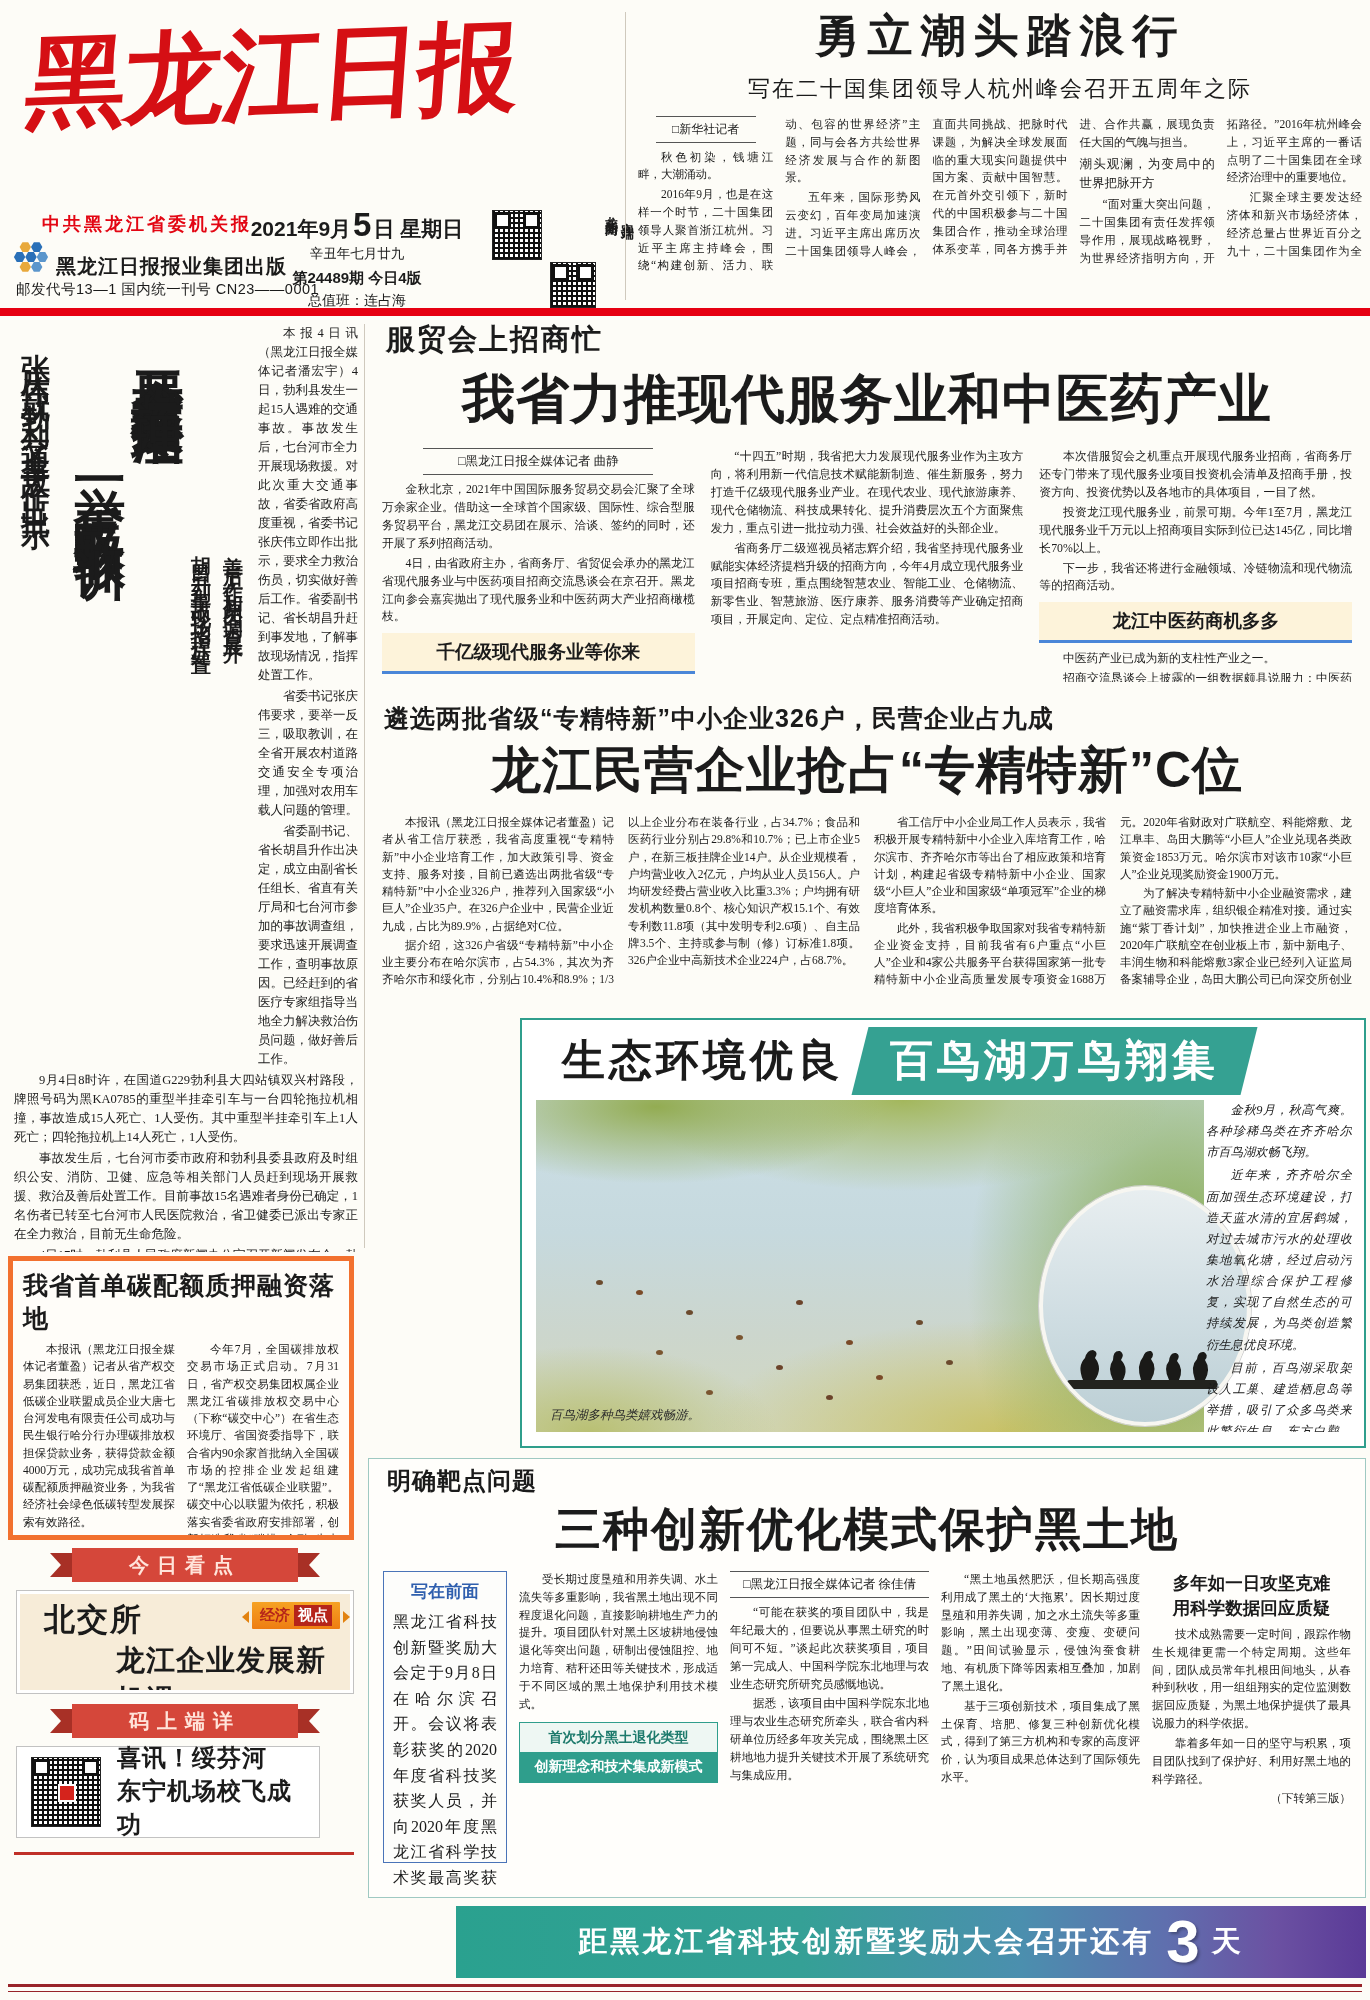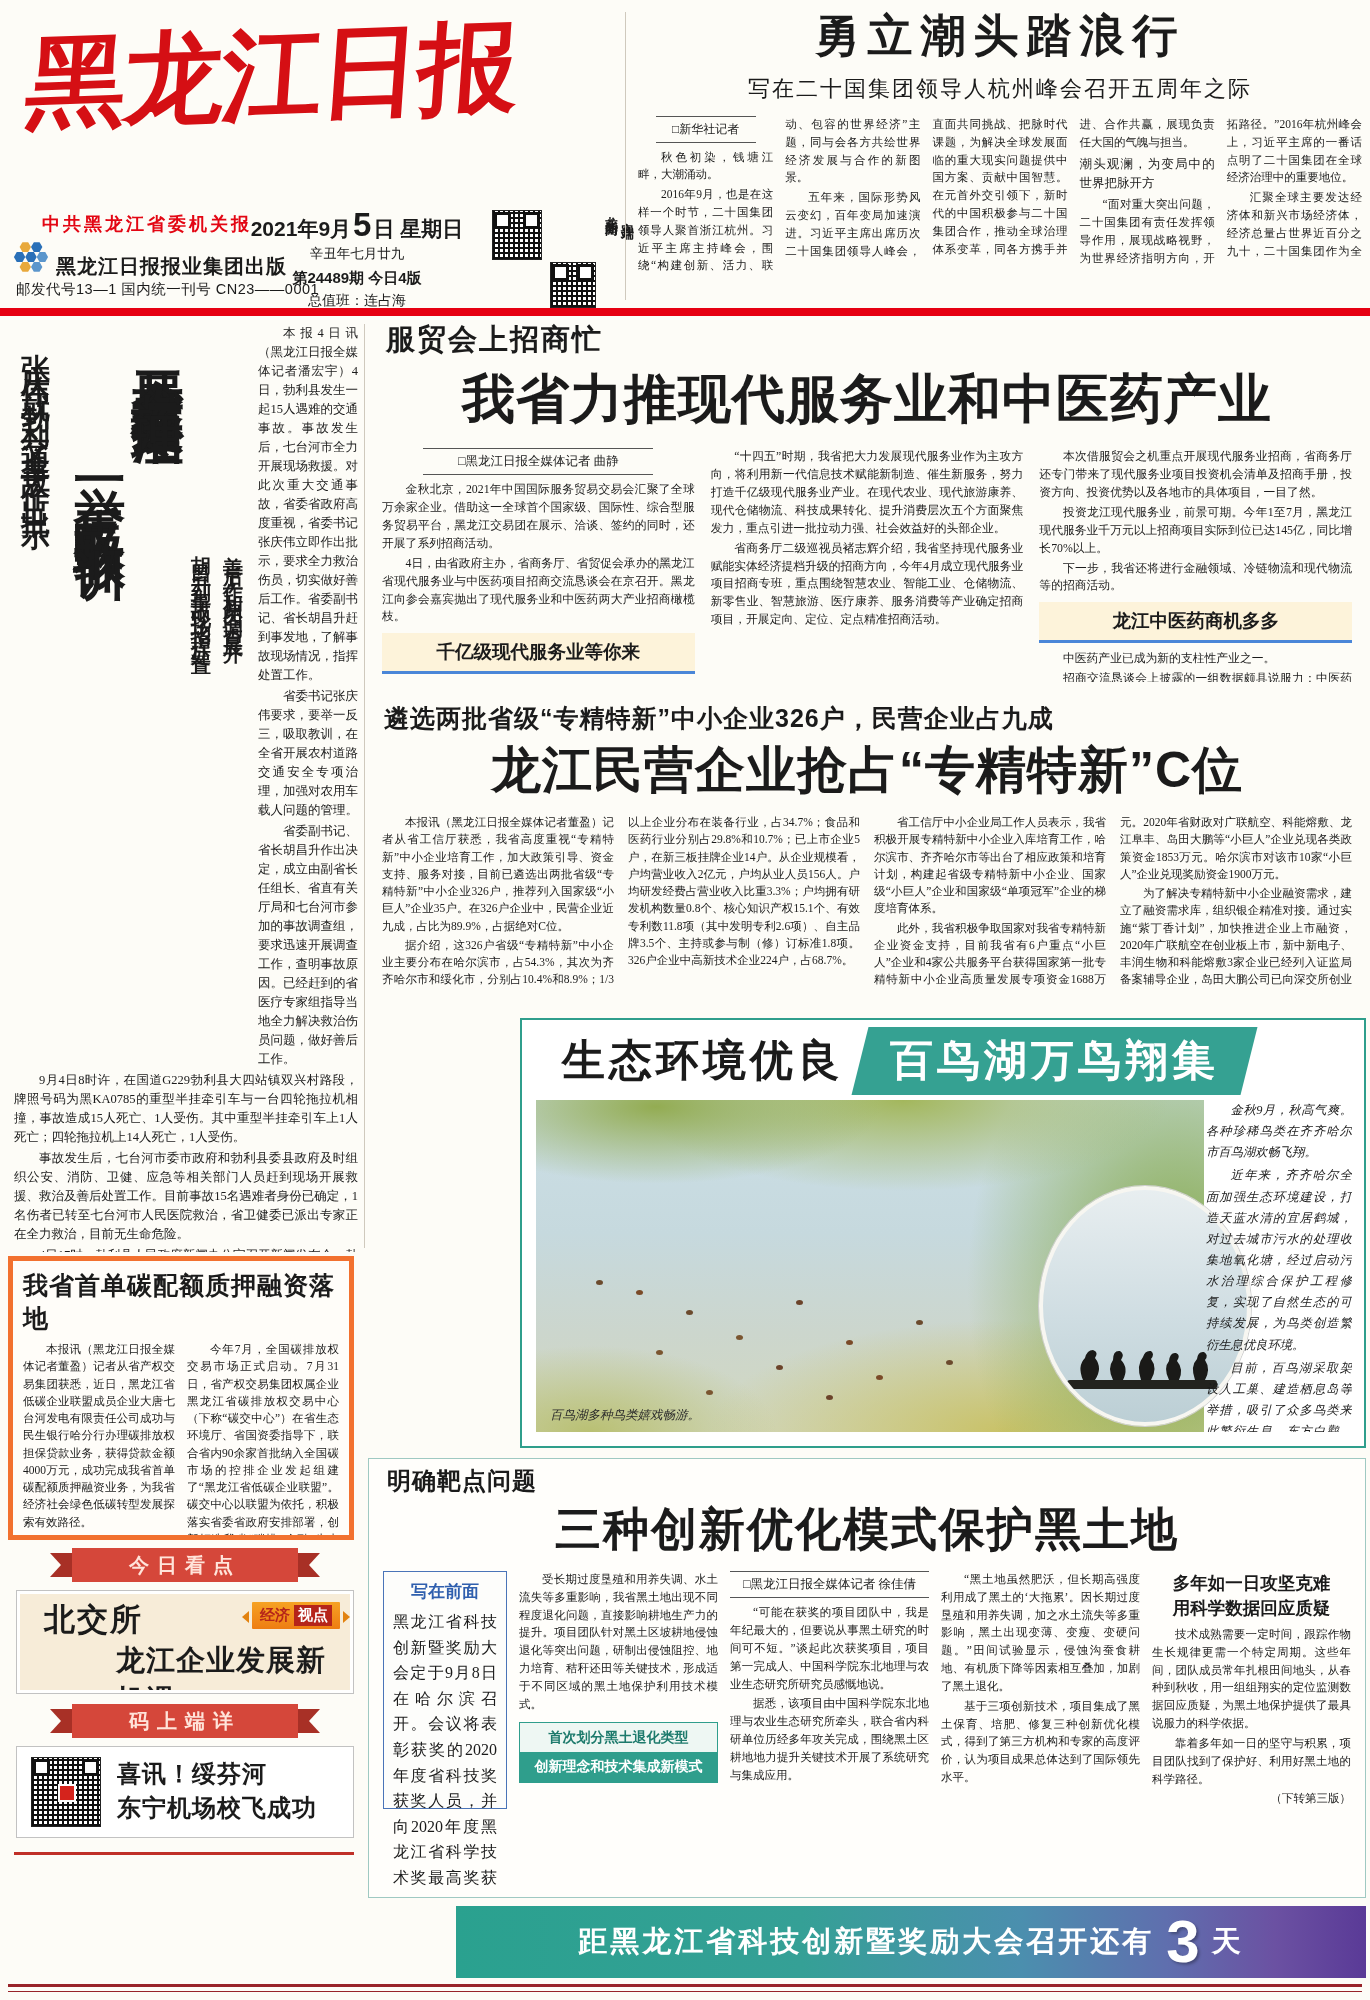--- a/index.html
+++ b/index.html
@@ -63,21 +63,21 @@
 .today-panel{left:16px;top:1590px;width:338px;height:104px;border:1px solid #c2c2c2;padding:3px;background:#fff;}
 .today-inner{background:#f7ecd8;height:100%;position:relative;padding:5px 10px;overflow:hidden;}
 .today-l1{font-size:31px;font-weight:900;margin-left:14px;letter-spacing:2px;}
 .today-l2{font-size:29px;font-weight:900;margin-left:86px;letter-spacing:1px;}
 .badge{position:absolute;right:10px;top:8px;background:linear-gradient(180deg,#f6a224,#ee7d12);border-radius:1px;padding:3px 8px;display:flex;gap:4px;align-items:center;font-weight:800;font-size:15px;}
 .badge::before,.badge::after{content:"";border-style:solid;position:absolute;top:9px;}
 .badge::before{left:-10px;border-width:6px 7px 6px 0;border-color:transparent #e2820f transparent transparent;}
 .badge::after{right:-10px;border-width:6px 0 6px 7px;border-color:transparent transparent transparent #e2820f;}
 .badge-a{color:#b5241a;}
 .badge-b{background:#b5241a;color:#fff;padding:1px 4px;}
-.scan-panel{left:16px;top:1746px;width:338px;height:92px;border:1px solid #c2c2c2;background:#fff;}
+.scan-panel{left:16px;top:1746px;width:304px;height:92px;border:1px solid #c2c2c2;background:#fff;}
 .scan-inner{display:flex;align-items:center;gap:16px;padding:8px 14px;height:100%;}
 .qr-big{width:70px;height:70px;flex:none;}
 .qr-logo{position:absolute;left:26px;top:26px;width:18px;height:18px;background:#d5231c;border:2px solid #fff;}
 .scan-text{font-size:24px;font-weight:700;line-height:1.4;letter-spacing:1px;}
 .left-rule{left:14px;top:1852px;width:340px;height:3px;background:#c03028;}
 
 .service{left:368px;top:320px;width:998px;height:380px;overflow:hidden;}
 .svc-kicker{font-size:29px;font-weight:800;margin-left:18px;letter-spacing:2px;}
 .svc-title{font-size:53px;font-weight:900;text-align:center;letter-spacing:1px;white-space:nowrap;margin-top:4px;}
 .svc-cols{display:flex;gap:16px;margin-top:12px;height:234px;overflow:hidden;padding:0 14px;}
@@ -107,21 +107,21 @@
 box-shadow:40px 10px 0 #7a4a28,90px 30px 0 #6b4a2d,140px 55px 0 #7a5530,200px 20px 0 #6b432a,250px 60px 0 #7a4a28,320px 40px 0 #6b4a2d,60px 70px 0 #7a5530,180px 85px 0 #6b432a,280px 95px 0 #7a4a28,350px 80px 0 #6b4a2d,110px 110px 0 #7a5530,230px 115px 0 #6b432a;}
 .caption{position:absolute;left:14px;bottom:8px;font-size:12.5px;font-style:italic;color:#2b2b2b;}
 .inset{position:absolute;left:505px;top:86px;width:212px;height:240px;border-radius:50%;border:4px solid #f7f6f1;box-shadow:0 0 0 1px #cfcfcf;overflow:hidden;background:linear-gradient(180deg,#e8eef0 0%,#cfdde2 55%,#bccfd5 100%);}
 .inset svg{position:absolute;left:0;bottom:18px;}
 .bird-side{position:absolute;right:0;top:0;width:146px;height:332px;font-size:12.3px;line-height:1.72;font-style:italic;overflow:hidden;}
 
 .soil{left:368px;top:1458px;width:998px;height:440px;border:1px solid #9fc9c2;background:#fffefb;padding:6px 0;overflow:hidden;}
 .soil-kicker{font-size:24px;font-weight:800;margin-left:18px;letter-spacing:1px;}
 .soil-title{font-size:46px;font-weight:900;text-align:center;margin-top:2px;letter-spacing:2px;}
 .soil-cols{display:flex;gap:12px;padding:0 14px;margin-top:10px;height:318px;overflow:hidden;}
-.preface{width:124px;flex:none;border:1px solid #4a74b8;padding:8px 9px;height:238px;background:#fdfdfb;}
+.preface{width:124px;flex:none;border:1px solid #4a74b8;padding:8px 9px;height:292px;background:#fdfdfb;}
 .preface-title{color:#2f5fae;font-weight:700;text-align:center;font-size:17px;margin-bottom:6px;font-family:"Liberation Sans","DejaVu Sans",sans-serif;}
 .preface-text{font-size:16px;line-height:1.6;text-align:justify;font-family:Liberation Serif, serif;}
 .scol{flex:1;font-size:11.5px;line-height:1.55;overflow:hidden;}
 .soil-box{border:1.5px solid #2f9e8c;margin-top:8px;text-align:center;font-weight:700;font-family:"Liberation Sans","DejaVu Sans",sans-serif;}
 .soil-box-l1{color:#1d7a6c;background:#eef7f3;padding:4px 2px;font-size:14px;}
 .soil-box-l2{color:#fff;background:#2f9e8c;padding:4px 2px;font-size:14px;}
 .col4-head{text-align:center;font-weight:800;font-size:17.5px;line-height:1.4;margin-bottom:6px;font-family:"Liberation Sans","DejaVu Sans",sans-serif;}
 .jump{text-align:right;font-size:11.5px;text-indent:0;}
 
 .count{left:456px;top:1906px;width:910px;height:72px;display:flex;align-items:center;justify-content:center;gap:6px;color:#fff;background:linear-gradient(90deg,#2aa18f 0%,#35a096 38%,#4b8fae 62%,#5f6fae 78%,#6b51a2 90%,#5a3a97 100%);}

